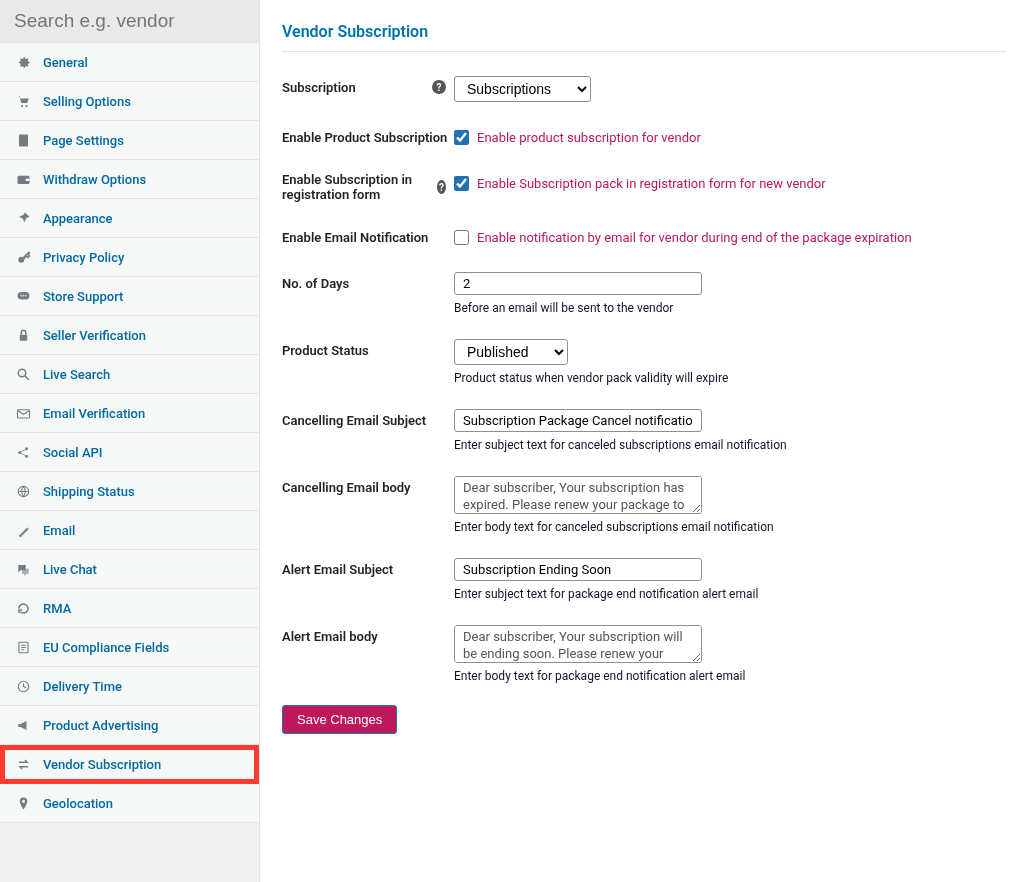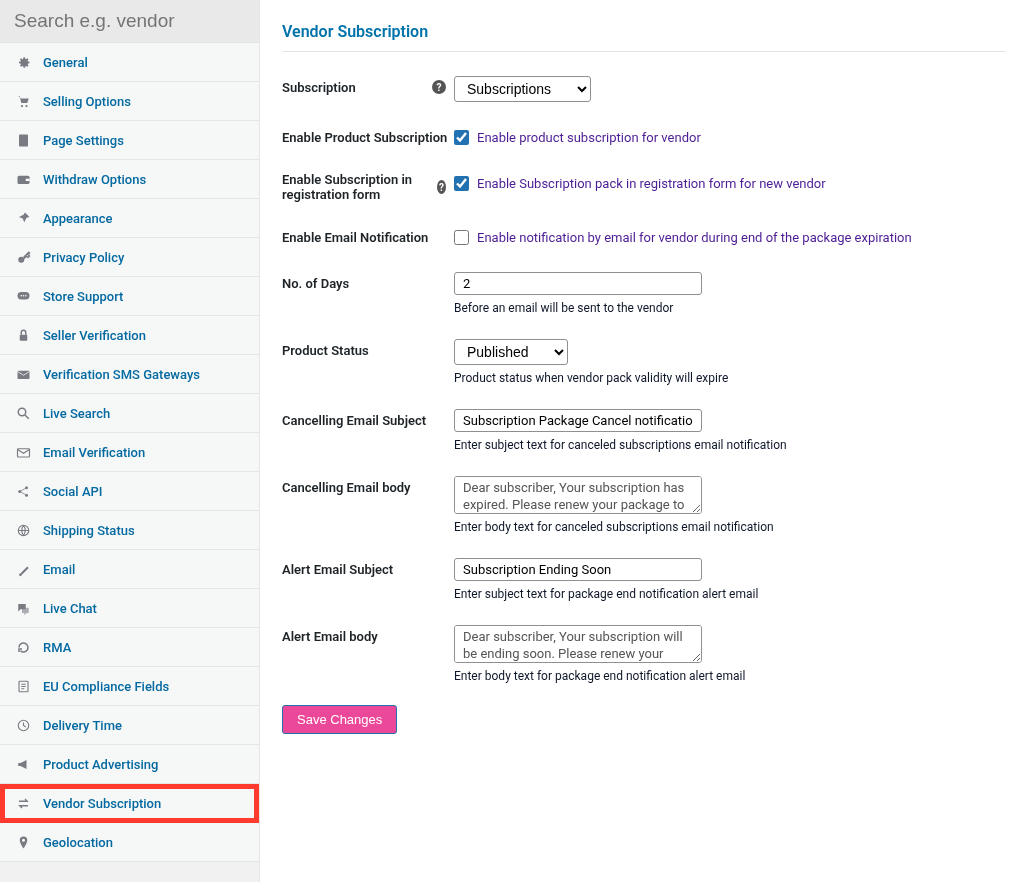--- a/index.html
+++ b/index.html
@@ -118,21 +118,21 @@
     gap: 8px;
     min-height:22px;
   }
   .form-control .desc {
     font-size: 12px;
     color: #0f172a;
     margin-top: 6px;
   }
   .form-control label.cklabel {
     font-size: 13px;
-    color: #4c1d95;
+    color: #be185d;
   }
   select.small {
     padding: 3px 22px 3px 8px;
     border: 1px solid #8c8f94;
     border-radius: 3px;
     background: #fff;
     font-size: 14px;
     min-width: 98px;
     height: 26px;
   }
@@ -145,21 +145,21 @@
   input[type="text"].wide, textarea.wide {
     width: 248px;
     padding: 3px 8px;
     border: 1px solid #8c8f94;
     border-radius: 3px;
     font-size: 13px;
     font-family: inherit;
   }
   textarea.wide { height: 38px; resize: both; line-height:1.3; color:#555;}
   .btn-primary {
-    background: #ec4899;
+    background: #be185d;
     color: #fff;
     border: 1px solid #2271b1;
     padding: 6px 14px;
     border-radius: 3px;
     font-size: 13px;
     cursor: pointer;
   }
   
   .ic-blue { color:#2271b1; }
   .ic-teal { color:#3db3a8; }
@@ -245,29 +245,20 @@
           <span class="icon ic-grey">
             <svg viewBox="0 0 20 20" width="15" height="15" fill="currentColor">
               <rect x="5" y="9" width="10" height="8" rx="1"></rect>
               <path d="M7 9V6a3 3 0 016 0v3" fill="none" stroke="currentColor" stroke-width="2"></path>
             </svg>
           </span>
           <span class="label">Seller Verification</span>
         </div>
         <div class="sidebar-item">
           <span class="icon ic-grey">
-            <svg viewBox="0 0 20 20" width="15" height="15" fill="currentColor">
-              <rect x="2" y="5" width="16" height="11" rx="1"></rect>
-              <path d="M2 6l8 5 8-5" stroke="#fff" fill="none"></path>
-            </svg>
-          </span>
-          <span class="label">Verification SMS Gateways</span>
-        </div>
-        <div class="sidebar-item">
-          <span class="icon ic-grey">
             <svg viewBox="0 0 20 20" width="15" height="15" fill="none" stroke="currentColor" stroke-width="2">
               <circle cx="8" cy="8" r="5"></circle>
               <path d="M12 12l5 5"></path>
             </svg>
           </span>
           <span class="label">Live Search</span>
         </div>
         <div class="sidebar-item">
           <span class="icon ic-grey">
             <svg viewBox="0 0 20 20" width="15" height="15" fill="none" stroke="currentColor" stroke-width="1.5">

